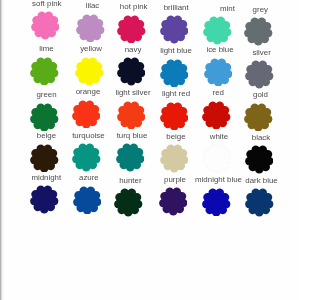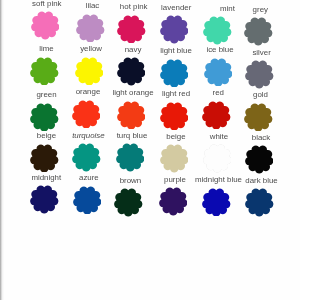--- a/index.html
+++ b/index.html
@@ -47,21 +47,21 @@
           <path d="M64.38 89.50A15.09 15.09 0 0 1 35.62 89.50A15.09 15.09 0 0 1 13.59 71.02A15.09 15.09 0 0 1 8.60 42.70A15.09 15.09 0 0 1 22.98 17.80A15.09 15.09 0 0 1 50.00 7.96A15.09 15.09 0 0 1 77.02 17.80A15.09 15.09 0 0 1 91.40 42.70A15.09 15.09 0 0 1 86.41 71.02A15.09 15.09 0 0 1 64.38 89.50Z" fill="#BD8CC3"></path>
         </svg>
       </div>
       <div class="cell" style="left: 96.7px; top: 3.05px;">
         <span class="label" style="left: 2px;">hot pink</span>
         <svg class="swatch" width="28.5" height="28.5" viewBox="0 0 100 100" style="left: 20.75px; top: 11.5px;">
           <path d="M64.38 89.50A15.09 15.09 0 0 1 35.62 89.50A15.09 15.09 0 0 1 13.59 71.02A15.09 15.09 0 0 1 8.60 42.70A15.09 15.09 0 0 1 22.98 17.80A15.09 15.09 0 0 1 50.00 7.96A15.09 15.09 0 0 1 77.02 17.80A15.09 15.09 0 0 1 91.40 42.70A15.09 15.09 0 0 1 86.41 71.02A15.09 15.09 0 0 1 64.38 89.50Z" fill="#D9155A"></path>
         </svg>
       </div>
       <div class="cell" style="left: 139.2px; top: 3.75px;">
-        <span class="label" style="left: 2px;">lavender</span>
+        <span class="label" style="left: 2px;">brilliant</span>
         <svg class="swatch" width="28.5" height="28.5" viewBox="0 0 100 100" style="left: 20.75px; top: 11.5px;">
           <path d="M64.38 89.50A15.09 15.09 0 0 1 35.62 89.50A15.09 15.09 0 0 1 13.59 71.02A15.09 15.09 0 0 1 8.60 42.70A15.09 15.09 0 0 1 22.98 17.80A15.09 15.09 0 0 1 50.00 7.96A15.09 15.09 0 0 1 77.02 17.80A15.09 15.09 0 0 1 91.40 42.70A15.09 15.09 0 0 1 86.41 71.02A15.09 15.09 0 0 1 64.38 89.50Z" fill="#5D44A0"></path>
         </svg>
       </div>
       <div class="cell" style="left: 182.5px; top: 4.55px;">
         <span class="label" style="left: 10px;">mint</span>
         <svg class="swatch" width="28.5" height="28.5" viewBox="0 0 100 100" style="left: 20.75px; top: 11.5px;">
           <path d="M64.38 89.50A15.09 15.09 0 0 1 35.62 89.50A15.09 15.09 0 0 1 13.59 71.02A15.09 15.09 0 0 1 8.60 42.70A15.09 15.09 0 0 1 22.98 17.80A15.09 15.09 0 0 1 50.00 7.96A15.09 15.09 0 0 1 77.02 17.80A15.09 15.09 0 0 1 91.40 42.70A15.09 15.09 0 0 1 86.41 71.02A15.09 15.09 0 0 1 64.38 89.50Z" fill="#41D7AA"></path>
         </svg>
       </div>
@@ -113,21 +113,21 @@
           <path d="M64.38 89.50A15.09 15.09 0 0 1 35.62 89.50A15.09 15.09 0 0 1 13.59 71.02A15.09 15.09 0 0 1 8.60 42.70A15.09 15.09 0 0 1 22.98 17.80A15.09 15.09 0 0 1 50.00 7.96A15.09 15.09 0 0 1 77.02 17.80A15.09 15.09 0 0 1 91.40 42.70A15.09 15.09 0 0 1 86.41 71.02A15.09 15.09 0 0 1 64.38 89.50Z" fill="#0A7430"></path>
         </svg>
       </div>
       <div class="cell" style="left: 51px; top: 88.45px;">
         <span class="label" style="left: 2px;">orange</span>
         <svg class="swatch" width="28.5" height="28.5" viewBox="0 0 100 100" style="left: 20.75px; top: 11.5px;">
           <path d="M64.38 89.50A15.09 15.09 0 0 1 35.62 89.50A15.09 15.09 0 0 1 13.59 71.02A15.09 15.09 0 0 1 8.60 42.70A15.09 15.09 0 0 1 22.98 17.80A15.09 15.09 0 0 1 50.00 7.96A15.09 15.09 0 0 1 77.02 17.80A15.09 15.09 0 0 1 91.40 42.70A15.09 15.09 0 0 1 86.41 71.02A15.09 15.09 0 0 1 64.38 89.50Z" fill="#FA3216"></path>
         </svg>
       </div>
       <div class="cell" style="left: 96px; top: 89.35px;">
-        <span class="label" style="left: 2px;">light orange</span>
+        <span class="label" style="left: 2px;">light silver</span>
         <svg class="swatch" width="28.5" height="28.5" viewBox="0 0 100 100" style="left: 20.75px; top: 11.5px;">
           <path d="M64.38 89.50A15.09 15.09 0 0 1 35.62 89.50A15.09 15.09 0 0 1 13.59 71.02A15.09 15.09 0 0 1 8.60 42.70A15.09 15.09 0 0 1 22.98 17.80A15.09 15.09 0 0 1 50.00 7.96A15.09 15.09 0 0 1 77.02 17.80A15.09 15.09 0 0 1 91.40 42.70A15.09 15.09 0 0 1 86.41 71.02A15.09 15.09 0 0 1 64.38 89.50Z" fill="#F33B14"></path>
         </svg>
       </div>
       <div class="cell" style="left: 139px; top: 90.25px;">
         <span class="label" style="left: 2px;">light red</span>
         <svg class="swatch" width="28.5" height="28.5" viewBox="0 0 100 100" style="left: 20.75px; top: 11.5px;">
           <path d="M64.38 89.50A15.09 15.09 0 0 1 35.62 89.50A15.09 15.09 0 0 1 13.59 71.02A15.09 15.09 0 0 1 8.60 42.70A15.09 15.09 0 0 1 22.98 17.80A15.09 15.09 0 0 1 50.00 7.96A15.09 15.09 0 0 1 77.02 17.80A15.09 15.09 0 0 1 91.40 42.70A15.09 15.09 0 0 1 86.41 71.02A15.09 15.09 0 0 1 64.38 89.50Z" fill="#E81806"></path>
         </svg>
       </div>
@@ -143,21 +143,21 @@
           <path d="M64.38 89.50A15.09 15.09 0 0 1 35.62 89.50A15.09 15.09 0 0 1 13.59 71.02A15.09 15.09 0 0 1 8.60 42.70A15.09 15.09 0 0 1 22.98 17.80A15.09 15.09 0 0 1 50.00 7.96A15.09 15.09 0 0 1 77.02 17.80A15.09 15.09 0 0 1 91.40 42.70A15.09 15.09 0 0 1 86.41 71.02A15.09 15.09 0 0 1 64.38 89.50Z" fill="#7D6418"></path>
         </svg>
       </div>
       <div class="cell" style="left: 9.5px; top: 132.05px;">
         <span class="label" style="left: 2px;">beige</span>
         <svg class="swatch" width="28.5" height="28.5" viewBox="0 0 100 100" style="left: 20.75px; top: 11.5px;">
           <path d="M64.38 89.50A15.09 15.09 0 0 1 35.62 89.50A15.09 15.09 0 0 1 13.59 71.02A15.09 15.09 0 0 1 8.60 42.70A15.09 15.09 0 0 1 22.98 17.80A15.09 15.09 0 0 1 50.00 7.96A15.09 15.09 0 0 1 77.02 17.80A15.09 15.09 0 0 1 91.40 42.70A15.09 15.09 0 0 1 86.41 71.02A15.09 15.09 0 0 1 64.38 89.50Z" fill="#2B1A08"></path>
         </svg>
       </div>
       <div class="cell" style="left: 51.4px; top: 131.65px;">
-        <span class="label" style="left: 2px; font-style: italic;">turquoise</span>
+        <span class="label" style="left: 2px;">turquoise</span>
         <svg class="swatch" width="28.5" height="28.5" viewBox="0 0 100 100" style="left: 20.75px; top: 11.5px;">
           <path d="M64.38 89.50A15.09 15.09 0 0 1 35.62 89.50A15.09 15.09 0 0 1 13.59 71.02A15.09 15.09 0 0 1 8.60 42.70A15.09 15.09 0 0 1 22.98 17.80A15.09 15.09 0 0 1 50.00 7.96A15.09 15.09 0 0 1 77.02 17.80A15.09 15.09 0 0 1 91.40 42.70A15.09 15.09 0 0 1 86.41 71.02A15.09 15.09 0 0 1 64.38 89.50Z" fill="#059582"></path>
         </svg>
       </div>
       <div class="cell" style="left: 95px; top: 131.65px;">
         <span class="label" style="left: 2px;">turq blue</span>
         <svg class="swatch" width="28.5" height="28.5" viewBox="0 0 100 100" style="left: 20.75px; top: 11.5px;">
           <path d="M64.38 89.50A15.09 15.09 0 0 1 35.62 89.50A15.09 15.09 0 0 1 13.59 71.02A15.09 15.09 0 0 1 8.60 42.70A15.09 15.09 0 0 1 22.98 17.80A15.09 15.09 0 0 1 50.00 7.96A15.09 15.09 0 0 1 77.02 17.80A15.09 15.09 0 0 1 91.40 42.70A15.09 15.09 0 0 1 86.41 71.02A15.09 15.09 0 0 1 64.38 89.50Z" fill="#057B78"></path>
         </svg>
       </div>
@@ -185,21 +185,21 @@
           <path d="M64.38 89.50A15.09 15.09 0 0 1 35.62 89.50A15.09 15.09 0 0 1 13.59 71.02A15.09 15.09 0 0 1 8.60 42.70A15.09 15.09 0 0 1 22.98 17.80A15.09 15.09 0 0 1 50.00 7.96A15.09 15.09 0 0 1 77.02 17.80A15.09 15.09 0 0 1 91.40 42.70A15.09 15.09 0 0 1 86.41 71.02A15.09 15.09 0 0 1 64.38 89.50Z" fill="#131263"></path>
         </svg>
       </div>
       <div class="cell" style="left: 51.9px; top: 174.25px;">
         <span class="label" style="left: 2px;">azure</span>
         <svg class="swatch" width="28.5" height="28.5" viewBox="0 0 100 100" style="left: 20.75px; top: 11.5px;">
           <path d="M64.38 89.50A15.09 15.09 0 0 1 35.62 89.50A15.09 15.09 0 0 1 13.59 71.02A15.09 15.09 0 0 1 8.60 42.70A15.09 15.09 0 0 1 22.98 17.80A15.09 15.09 0 0 1 50.00 7.96A15.09 15.09 0 0 1 77.02 17.80A15.09 15.09 0 0 1 91.40 42.70A15.09 15.09 0 0 1 86.41 71.02A15.09 15.09 0 0 1 64.38 89.50Z" fill="#064A9B"></path>
         </svg>
       </div>
       <div class="cell" style="left: 93.4px; top: 176.85px;">
-        <span class="label" style="left: 2px;">brown</span>
+        <span class="label" style="left: 2px;">hunter</span>
         <svg class="swatch" width="28.5" height="28.5" viewBox="0 0 100 100" style="left: 20.75px; top: 11.5px;">
           <path d="M64.38 89.50A15.09 15.09 0 0 1 35.62 89.50A15.09 15.09 0 0 1 13.59 71.02A15.09 15.09 0 0 1 8.60 42.70A15.09 15.09 0 0 1 22.98 17.80A15.09 15.09 0 0 1 50.00 7.96A15.09 15.09 0 0 1 77.02 17.80A15.09 15.09 0 0 1 91.40 42.70A15.09 15.09 0 0 1 86.41 71.02A15.09 15.09 0 0 1 64.38 89.50Z" fill="#052E18"></path>
         </svg>
       </div>
       <div class="cell" style="left: 138px; top: 175.55px;">
         <span class="label" style="left: 2px;">purple</span>
         <svg class="swatch" width="28.5" height="28.5" viewBox="0 0 100 100" style="left: 20.75px; top: 11.5px;">
           <path d="M64.38 89.50A15.09 15.09 0 0 1 35.62 89.50A15.09 15.09 0 0 1 13.59 71.02A15.09 15.09 0 0 1 8.60 42.70A15.09 15.09 0 0 1 22.98 17.80A15.09 15.09 0 0 1 50.00 7.96A15.09 15.09 0 0 1 77.02 17.80A15.09 15.09 0 0 1 91.40 42.70A15.09 15.09 0 0 1 86.41 71.02A15.09 15.09 0 0 1 64.38 89.50Z" fill="#2F1260"></path>
         </svg>
       </div>

